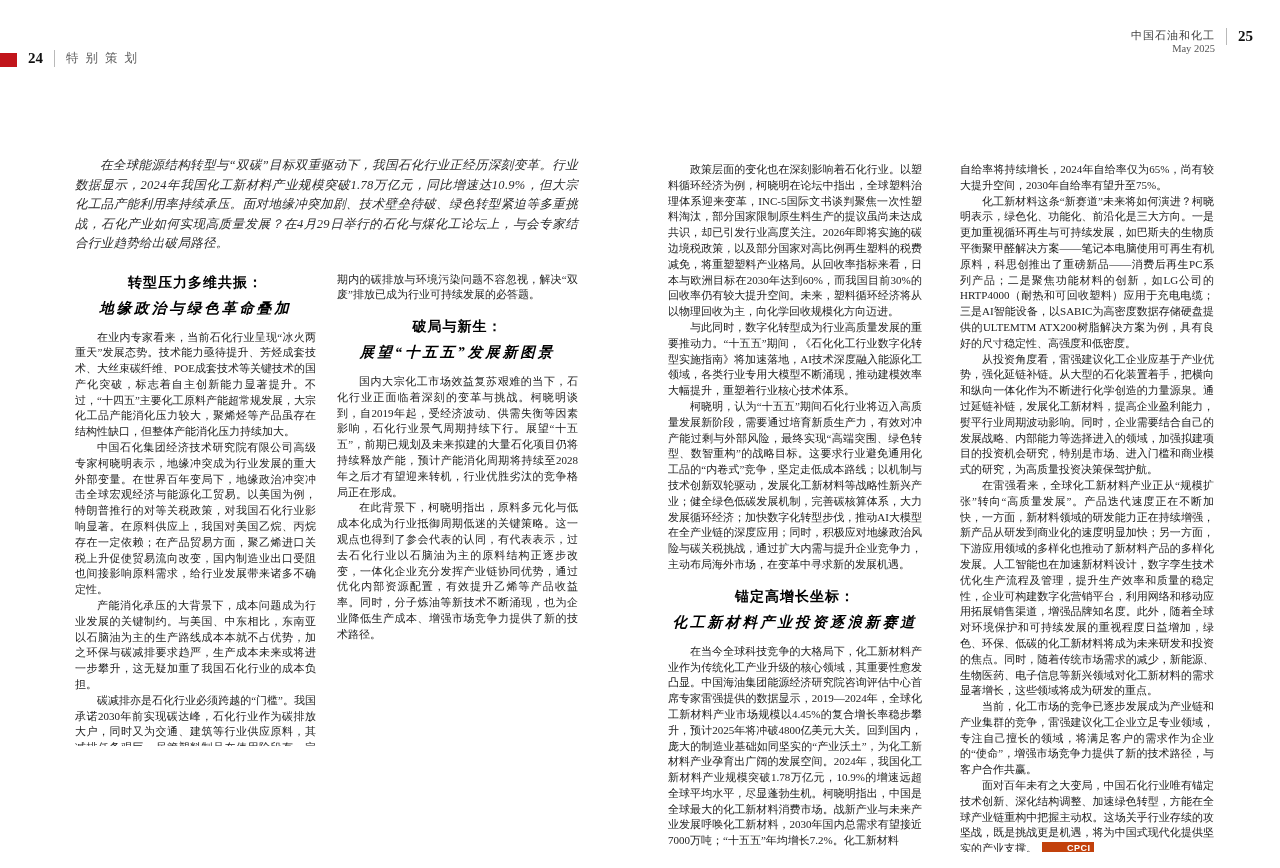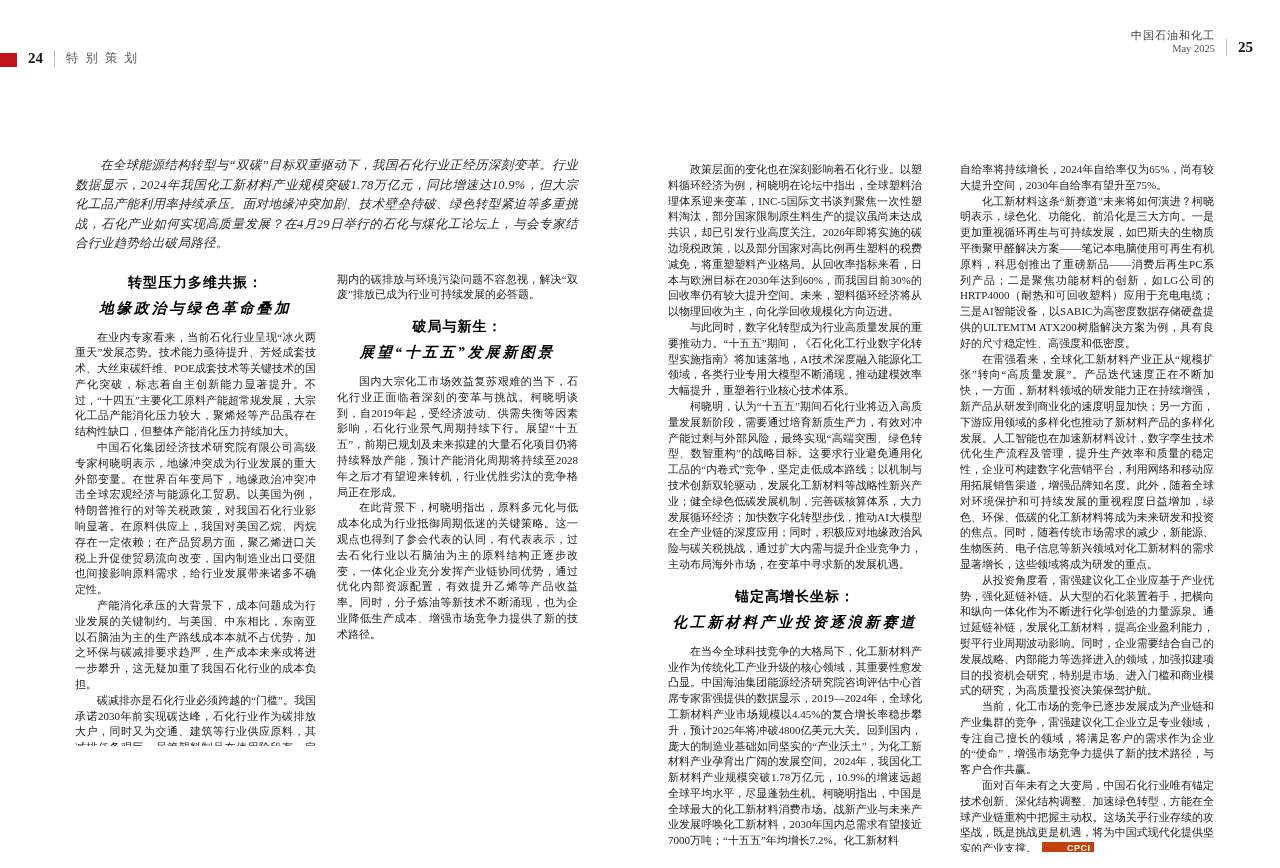--- a/index.html
+++ b/index.html
@@ -10,21 +10,21 @@
   }
   .sheet{position:absolute;inset:0;background:#fff;}
 
   
   .running-header{position:absolute;top:26px;left:0;right:0;height:30px;}
   .hdr-left{position:absolute;left:0;top:24px;display:flex;align-items:flex-end;}
   .red-tab{display:inline-block;width:17px;height:14px;background:#c1151b;margin-right:11px;}
   .pg-num{font-weight:bold;font-size:15px;color:#111;font-family:"Liberation Serif",serif;}
   .vrule{display:inline-block;width:1px;height:17px;background:#b9b9b9;margin:0 11px;}
   .section-label{font-size:12.5px;color:#5c5c5c;letter-spacing:7px;font-family:"Liberation Sans",sans-serif;}
-  .hdr-right{position:absolute;right:27px;top:2px;display:flex;align-items:flex-end;}
+  .hdr-right{position:absolute;right:27px;top:2px;display:flex;align-items:flex-start;}
   .mag-block{text-align:right;line-height:1.3;}
   .mag-name{font-size:11px;color:#3a3a3a;letter-spacing:1px;}
   .mag-issue{font-size:10.5px;color:#555;}
 
   
   .spread{position:absolute;top:140px;left:75px;right:0;bottom:0;}
   .page-left{position:absolute;left:0;top:0;width:503px;}
   .page-right{position:absolute;left:593px;top:0;width:546px;padding-top:6px;}
 
   
@@ -117,22 +117,22 @@
             <p class="body-para">柯晓明，认为“十五五”期间石化行业将迈入高质量发展新阶段，需要通过培育新质生产力，有效对冲产能过剩与外部风险，最终实现“高端突围、绿色转型、数智重构”的战略目标。这要求行业避免通用化工品的“内卷式”竞争，坚定走低成本路线；以机制与技术创新双轮驱动，发展化工新材料等战略性新兴产业；健全绿色低碳发展机制，完善碳核算体系，大力发展循环经济；加快数字化转型步伐，推动AI大模型在全产业链的深度应用；同时，积极应对地缘政治风险与碳关税挑战，通过扩大内需与提升企业竞争力，主动布局海外市场，在变革中寻求新的发展机遇。</p>
             <div class="sec-heading">
               <div class="sec-line1">锚定高增长坐标：</div>
               <div class="sec-line2">化工新材料产业投资逐浪新赛道</div>
             </div>
             <p class="body-para">在当今全球科技竞争的大格局下，化工新材料产业作为传统化工产业升级的核心领域，其重要性愈发凸显。中国海油集团能源经济研究院咨询评估中心首席专家雷强提供的数据显示，2019—2024年，全球化工新材料产业市场规模以4.45%的复合增长率稳步攀升，预计2025年将冲破4800亿美元大关。回到国内，庞大的制造业基础如同坚实的“产业沃土”，为化工新材料产业孕育出广阔的发展空间。2024年，我国化工新材料产业规模突破1.78万亿元，10.9%的增速远超全球平均水平，尽显蓬勃生机。柯晓明指出，中国是全球最大的化工新材料消费市场。战新产业与未来产业发展呼唤化工新材料，2030年国内总需求有望接近7000万吨；“十五五”年均增长7.2%。化工新材料</p>
           </div>
         <div class="col">
             <p class="body-para no-indent">自给率将持续增长，2024年自给率仅为65%，尚有较大提升空间，2030年自给率有望升至75%。</p>
             <p class="body-para">化工新材料这条“新赛道”未来将如何演进？柯晓明表示，绿色化、功能化、前沿化是三大方向。一是更加重视循环再生与可持续发展，如巴斯夫的生物质平衡聚甲醛解决方案——笔记本电脑使用可再生有机原料，科思创推出了重磅新品——消费后再生PC系列产品；二是聚焦功能材料的创新，如LG公司的HRTP4000（耐热和可回收塑料）应用于充电电缆；三是AI智能设备，以SABIC为高密度数据存储硬盘提供的ULTEMTM ATX200树脂解决方案为例，具有良好的尺寸稳定性、高强度和低密度。</p>
+            <p class="body-para">从投资角度看，雷强建议化工企业应基于产业优势，强化延链补链。从大型的石化装置着手，把横向和纵向一体化作为不断进行化学创造的力量源泉。通过延链补链，发展化工新材料，提高企业盈利能力，熨平行业周期波动影响。同时，企业需要结合自己的发展战略、内部能力等选择进入的领域，加强拟建项目的投资机会研究，特别是市场、进入门槛和商业模式的研究，为高质量投资决策保驾护航。</p>
             <p class="body-para">在雷强看来，全球化工新材料产业正从“规模扩张”转向“高质量发展”。产品迭代速度正在不断加快，一方面，新材料领域的研发能力正在持续增强，新产品从研发到商业化的速度明显加快；另一方面，下游应用领域的多样化也推动了新材料产品的多样化发展。人工智能也在加速新材料设计，数字孪生技术优化生产流程及管理，提升生产效率和质量的稳定性，企业可构建数字化营销平台，利用网络和移动应用拓展销售渠道，增强品牌知名度。此外，随着全球对环境保护和可持续发展的重视程度日益增加，绿色、环保、低碳的化工新材料将成为未来研发和投资的焦点。同时，随着传统市场需求的减少，新能源、生物医药、电子信息等新兴领域对化工新材料的需求显著增长，这些领域将成为研发的重点。</p>
-            <p class="body-para">从投资角度看，雷强建议化工企业应基于产业优势，强化延链补链。从大型的石化装置着手，把横向和纵向一体化作为不断进行化学创造的力量源泉。通过延链补链，发展化工新材料，提高企业盈利能力，熨平行业周期波动影响。同时，企业需要结合自己的发展战略、内部能力等选择进入的领域，加强拟建项目的投资机会研究，特别是市场、进入门槛和商业模式的研究，为高质量投资决策保驾护航。</p>
             <p class="body-para">当前，化工市场的竞争已逐步发展成为产业链和产业集群的竞争，雷强建议化工企业立足专业领域，专注自己擅长的领域，将满足客户的需求作为企业的“使命”，增强市场竞争力提供了新的技术路径，与客户合作共赢。</p>
             <p class="body-para">面对百年未有之大变局，中国石化行业唯有锚定技术创新、深化结构调整、加速绿色转型，方能在全球产业链重构中把握主动权。这场关乎行业存续的攻坚战，既是挑战更是机遇，将为中国式现代化提供坚实的产业支撑。<span class="end-mark">CPCI</span></p>
           </div>
       </div>
     </section>
 
   </div>
 </div>
 
 </body></html>

